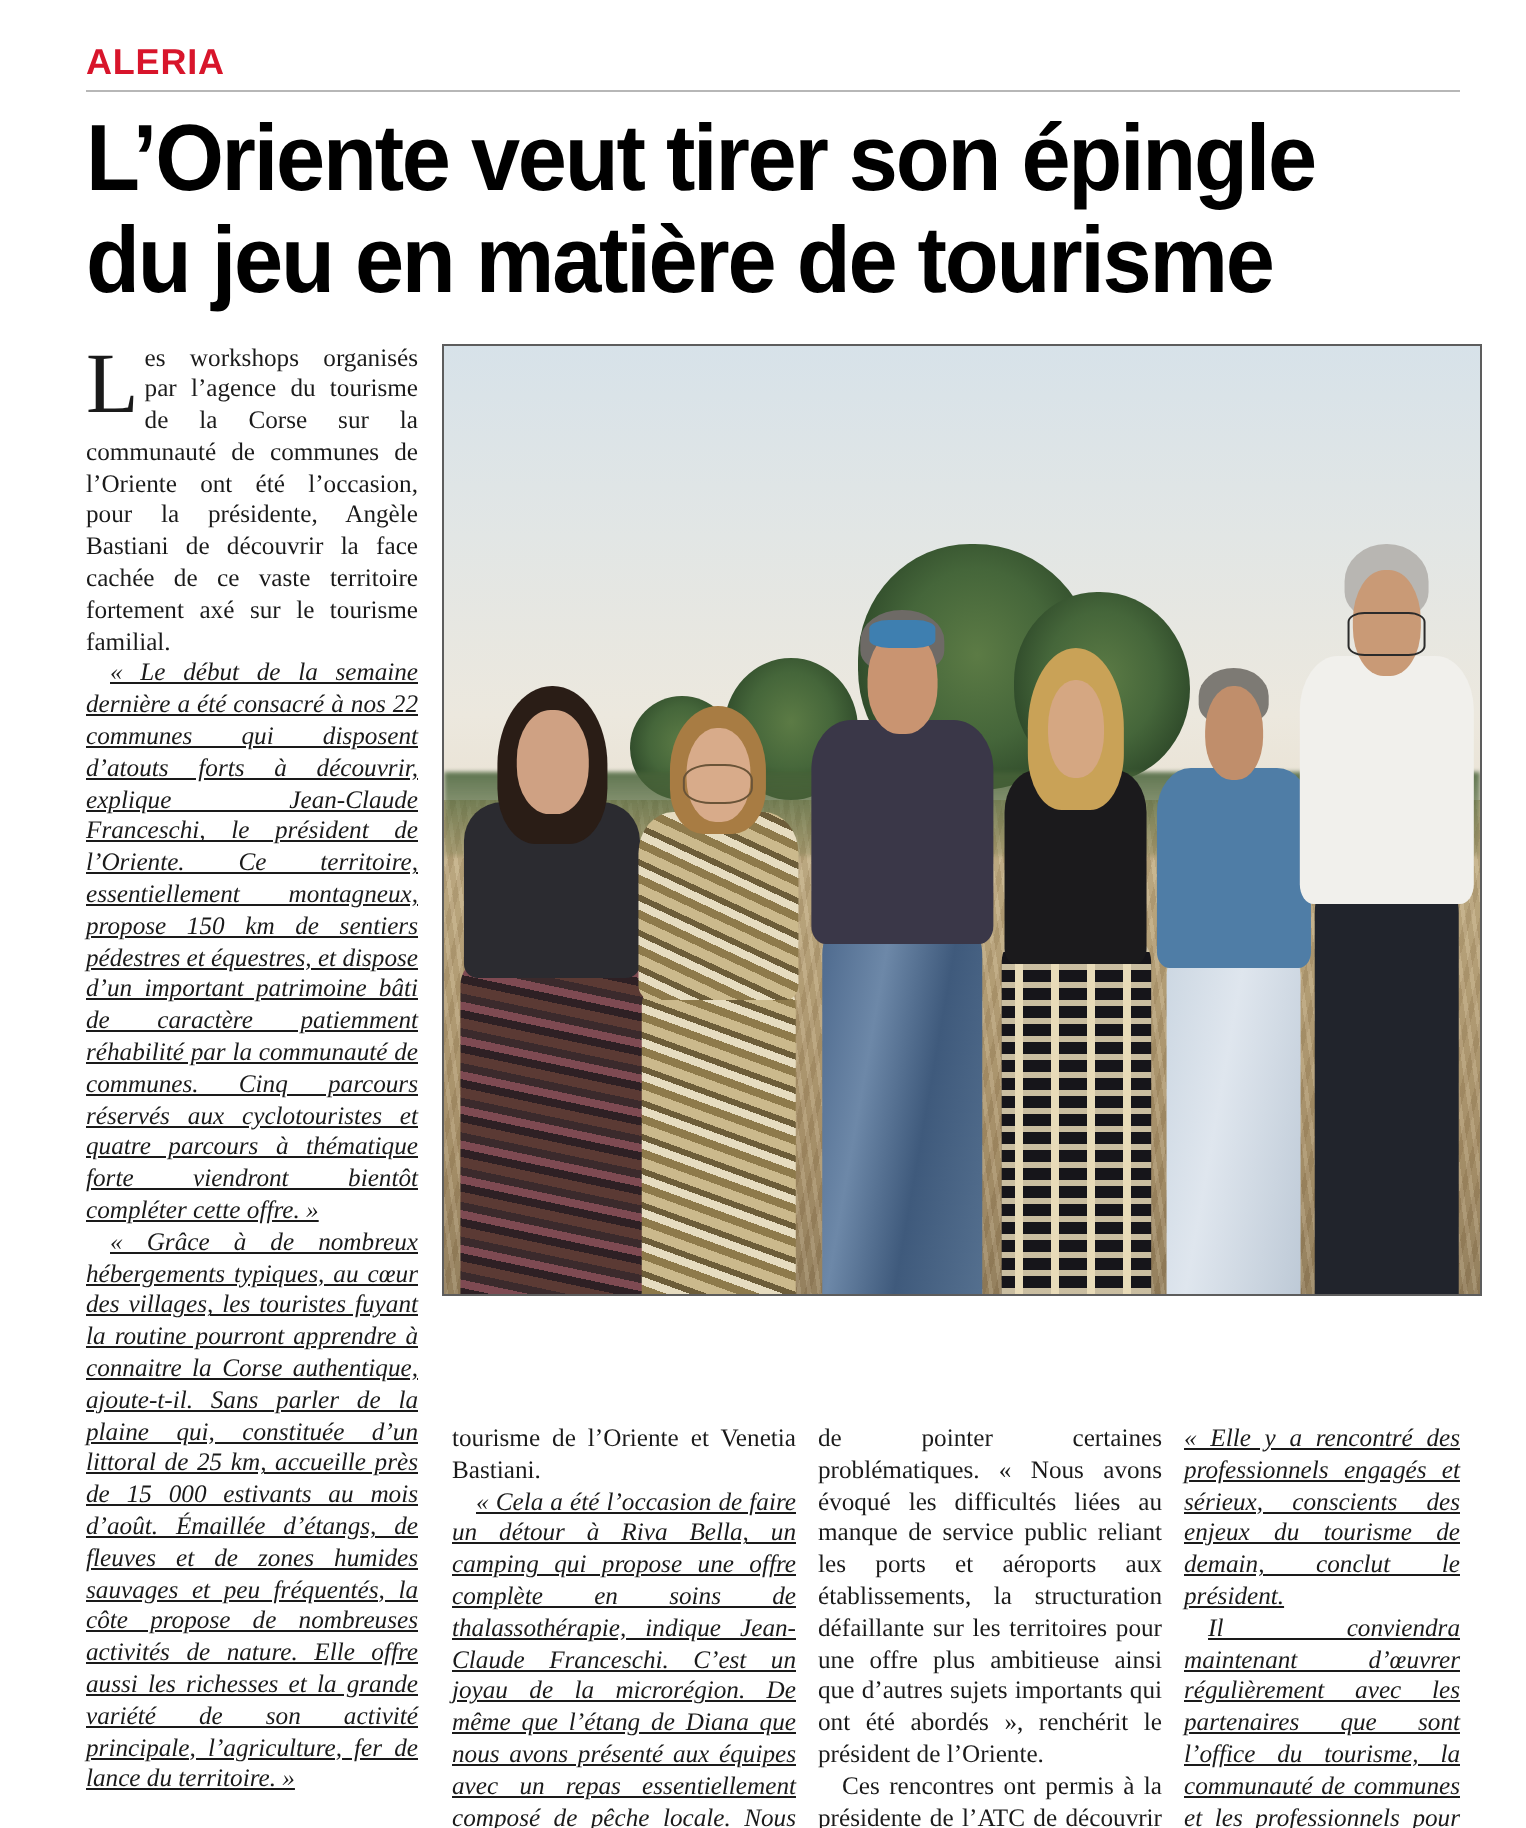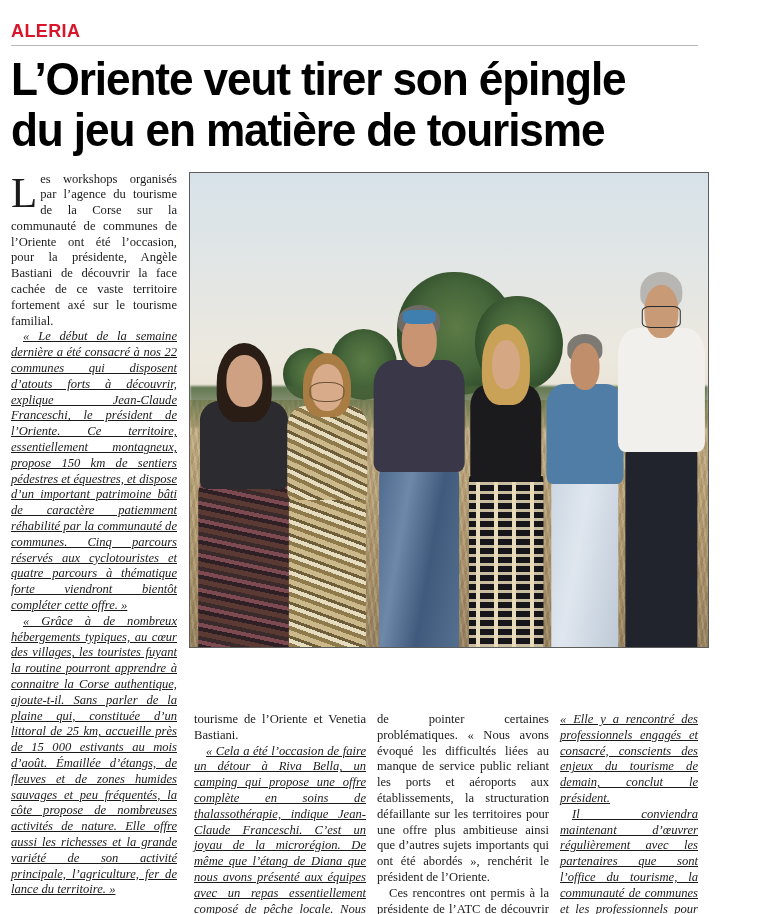--- a/index.html
+++ b/index.html
@@ -13,20 +13,21 @@
     overflow: hidden;
     font-family: "Liberation Serif", serif;
     color: #111111;
   }
   .page {
     position: relative;
     width: 709px;
     height: 914px;
     box-sizing: border-box;
     padding: 0 11px;
+    margin-left: 32px;
   }
 
   
   .kicker {
     font-family: "Liberation Sans", sans-serif;
     font-weight: bold;
     font-size: 18px;
     letter-spacing: 0.4px;
     color: #d8152b;
     padding-top: 22px;
@@ -348,20 +349,20 @@
 
     <div class="bcol">
       <div class="body-text">
         <p class="noindent">de pointer certaines problématiques. « Nous avons évoqué les difficultés liées au manque de service public reliant les ports et aéroports aux établissements, la structuration défaillante sur les territoires pour une offre plus ambitieuse ainsi que d’autres sujets importants qui ont été abordés », renchérit le président de l’Oriente.</p>
         <p>Ces rencontres ont permis à la présidente de l’ATC de découvrir un territoire surprenant, méconnu mais aussi plein de charme.</p>
       </div>
     </div>
 
     <div class="bcol last">
       <div class="body-text">
-        <p class="noindent italic">« Elle y a rencontré des professionnels engagés et consacré, conscients des enjeux du tourisme de demain, conclut le président.</p>
+        <p class="noindent italic">« Elle y a rencontré des professionnels engagés et sérieux, conscients des enjeux du tourisme de demain, conclut le président.</p>
         <p class="italic">Il conviendra maintenant d’œuvrer régulièrement avec les partenaires que sont l’office du tourisme, la communauté de communes et les professionnels pour développer un tourisme ambitieux, vecteur de plus-values et d’emplois pour l’Oriente parfaitement indissociable et intégré aux territoires de la côte orientale. »</p>
       </div>
 
     </div>
 
   </div>
 </div>
 
 </body></html>

